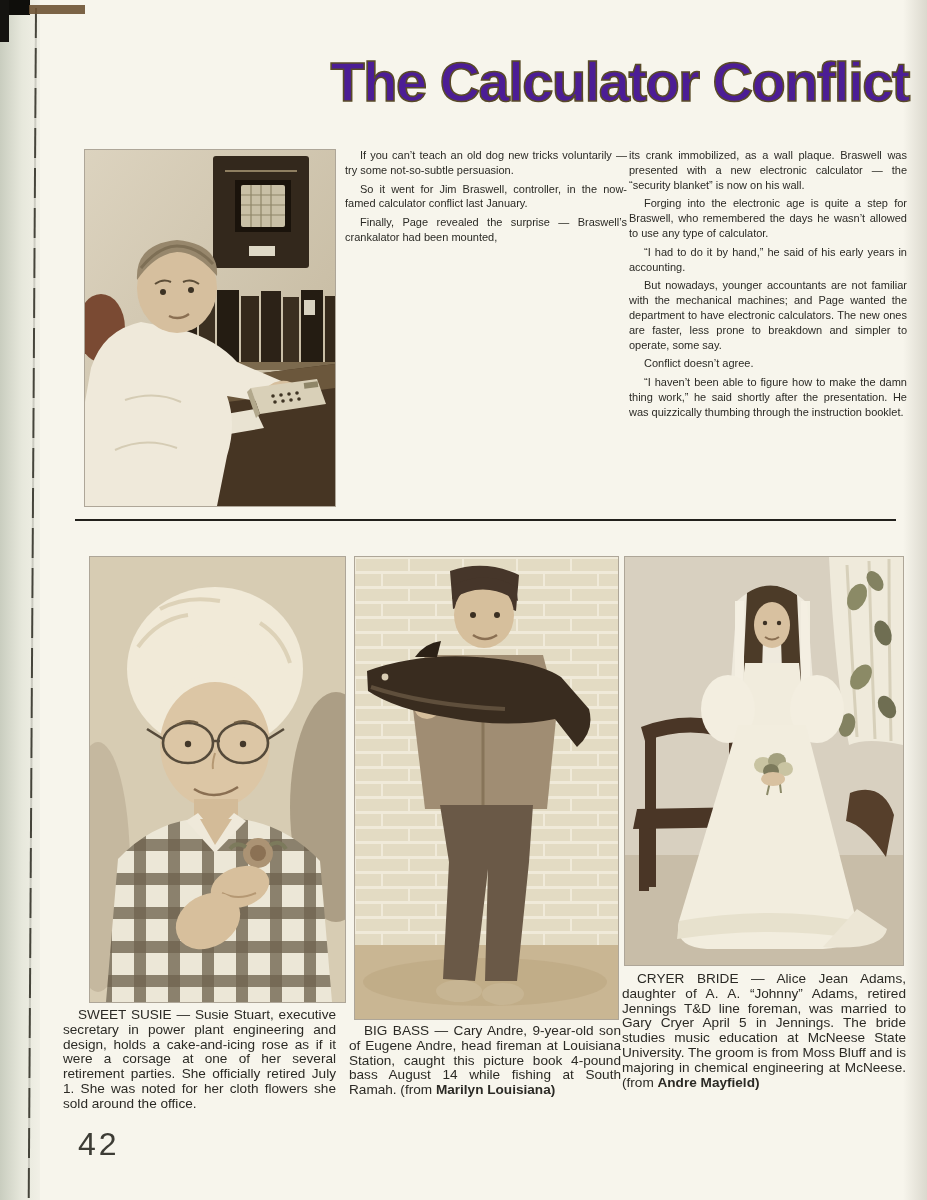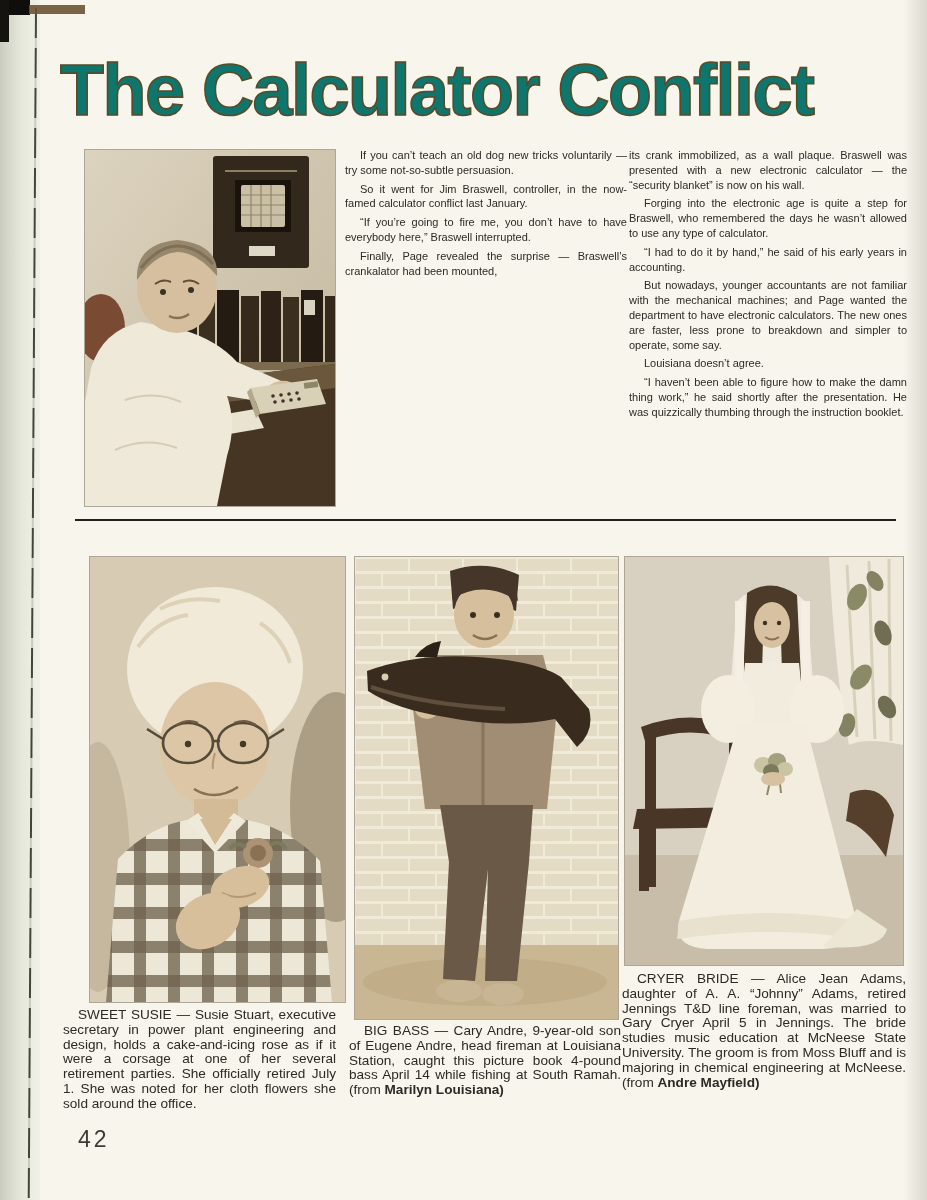--- a/index.html
+++ b/index.html
@@ -19,22 +19,22 @@
     background:repeating-linear-gradient(to bottom,#45443a 0 30px,rgba(69,68,58,.2) 30px 40px);
     transform:rotate(0.35deg); transform-origin:top center; z-index:4; }
   .corner-black-a { position:absolute; left:0; top:0; width:30px; height:15px; background:#0f0e0b; z-index:5; }
   .corner-black-b { position:absolute; left:0; top:0; width:9px; height:42px; background:#141310; z-index:5; }
   .corner-brown { position:absolute; left:29px; top:5px; width:56px; height:9px; background:#6d5334; opacity:.9; z-index:5; }
   .right-edge-shade { position:absolute; right:0; top:0; width:24px; height:1200px;
     background:linear-gradient(to right,rgba(0,0,0,0),rgba(120,115,100,.22)); z-index:2; }
 
   
   .headline { position:absolute; left:60px; right:18px; top:54px;
-    text-align:left; font-size:72px; line-height:1.0; font-weight:700;
-    letter-spacing:-1.5px; color:#0f766e;
+    text-align:right; font-size:56px; line-height:1.0; font-weight:700;
+    letter-spacing:-1.5px; color:#4c1d95;
     -webkit-text-stroke:1.6px #594a28; white-space:nowrap; }
 
   
   .photo { position:absolute; box-shadow:0 0 0 1px rgba(85,72,52,.45); background:#d6ccb6; }
   .photo svg { display:block; width:100%; height:100%; }
   #photo-braswell { left:85px; top:150px; width:250px; height:356px; }
 
   .col { position:absolute; top:148px; font-size:11px; line-height:14.8px; text-align:justify; }
   #col-1 { left:345px; width:282px; }
   #col-2 { left:629px; width:278px; }
@@ -48,21 +48,21 @@
   #photo-bass  { left:355px; top:557px; width:263px; height:462px; }
   #photo-bride { left:625px; top:557px; width:278px; height:408px; }
 
   .caption { position:absolute; font-size:13.6px; line-height:14.8px; text-align:justify; }
   .caption p { margin:0; text-indent:15px; }
   .caption b { font-weight:700; }
   #caption-susie { left:63px;  top:1008px; width:273px; }
   #caption-bass  { left:349px; top:1024px; width:272px; }
   #caption-bride { left:622px; top:972px;  width:284px; }
 
-  .page-number { position:absolute; left:78px; top:1126px; font-size:23px;
+  .page-number { position:absolute; left:78px; top:1126px; font-size:32px;
     letter-spacing:3px; color:#3d3c35; }
 </style>
 </head>
 <body>
 
 <div class="spine"></div>
 <div class="spine-crease"></div>
 <div class="corner-black-a"></div>
 <div class="corner-black-b"></div>
 <div class="corner-brown"></div>
@@ -127,29 +127,28 @@
       <circle cx="206" cy="250" r="1.8" fill="#3f3424"></circle>
         <circle cx="214" cy="249" r="1.8" fill="#3f3424"></circle>
       <rect x="219" y="232" width="14" height="6" fill="#8f8668" transform="rotate(-7 226 235)"></rect>
     </g>
   </svg>
 </div>
 
 <div class="col" id="col-1">
   <p>If you can’t teach an old dog new tricks voluntarily — try some not-so-subtle persuasion.</p>
   <p>So it went for Jim Braswell, controller, in the now-famed calculator conflict last January.</p>
-  <p>“If you’re going to fire me, you don’t have to have everybody here,” Braswell interrupted.</p>
   <p>Finally, Page revealed the surprise — Braswell’s crankalator had been mounted,</p>
 </div>
 <div class="col" id="col-2">
   <p class="no-indent">its crank immobilized, as a wall plaque. Braswell was presented with a new electronic calculator — the “security blanket” is now on his wall.</p>
   <p>Forging into the electronic age is quite a step for Braswell, who remembered the days he wasn’t allowed to use any type of calculator.</p>
   <p>“I had to do it by hand,” he said of his early years in accounting.</p>
   <p>But nowadays, younger accountants are not familiar with the mechanical machines; and Page wanted the department to have electronic calculators. The new ones are faster, less prone to breakdown and simpler to operate, some say.</p>
-  <p>Louisiana doesn’t agree.</p>
+  <p>Conflict doesn’t agree.</p>
   <p>“I haven’t been able to figure how to make the damn thing work,” he said shortly after the presentation. He was quizzically thumbing through the instruction booklet.</p>
 </div>
 
 <div class="rule"></div>
 
 <div class="photo" id="photo-susie">
   <svg viewBox="0 0 255 445" preserveAspectRatio="none">
     <defs>
       <pattern id="plaid" width="34" height="34" patternUnits="userSpaceOnUse">
         <rect width="34" height="34" fill="#ece7d7"></rect>
@@ -272,19 +271,19 @@
         <ellipse cx="148" cy="222" rx="12" ry="7" fill="#d8c1a0"></ellipse>
       </g>
     </g>
   </svg>
 </div>
 
 <div class="caption" id="caption-susie">
   <p><span>SWEET SUSIE — Susie Stuart, executive secretary in power plant engineering and design, holds a cake-and-icing rose as if it were a corsage at one of her several retirement parties. She officially retired July 1. She was noted for her cloth flowers she sold around the office.</span></p>
 </div>
 <div class="caption" id="caption-bass">
-  <p><span>BIG BASS — Cary Andre, 9-year-old son of Eugene Andre, head fireman at Louisiana Station, caught this picture book 4-pound bass April 14 while fishing at South Ramah. (from </span><b>Marilyn Louisiana</b><b>)</b></p>
+  <p><span>BIG BASS — Cary Andre, 9-year-old son of Eugene Andre, head fireman at Louisiana Station, caught this picture book 4-pound bass August 14 while fishing at South Ramah. (from </span><b>Marilyn Louisiana</b><b>)</b></p>
 </div>
 <div class="caption" id="caption-bride">
   <p><span>CRYER BRIDE — Alice Jean Adams, daughter of A. A. “Johnny” Adams, retired Jennings T&amp;D line foreman, was married to Gary Cryer April 5 in Jennings. The bride studies music education at McNeese State University. The groom is from Moss Bluff and is majoring in chemical engineering at McNeese. (from </span><b>Andre Mayfield</b><b>)</b></p>
 </div>
 
 <div class="page-number">42</div>
 
 </body></html>

